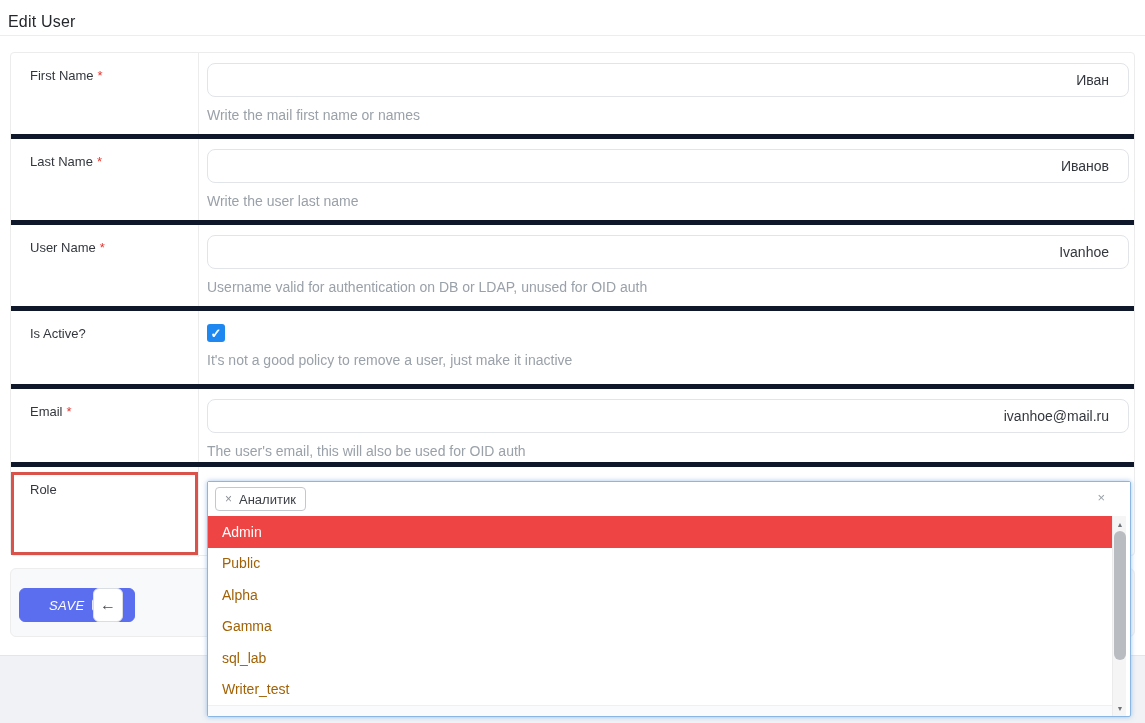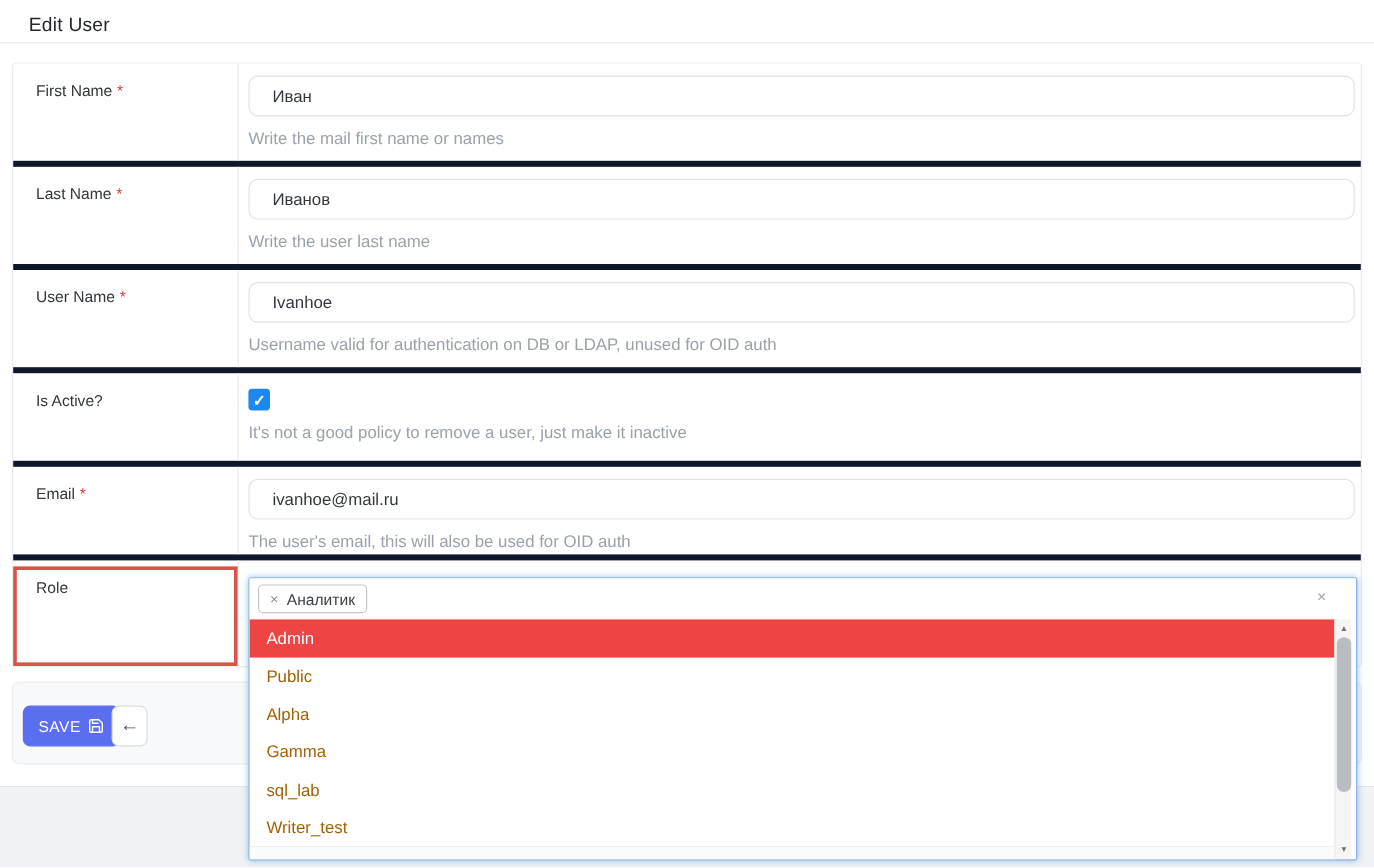--- a/index.html
+++ b/index.html
@@ -4,21 +4,21 @@
 <style>
   * { margin: 0; padding: 0; box-sizing: border-box; }
   html, body { background: #fff; }
   body { font-family: "Liberation Sans", sans-serif; }
   .stage {
     position: relative; width: 1145px; height: 723px;
     background: #ffffff; overflow: hidden;
   }
   
   .page-title {
-    position: absolute; left: 24px; top: 13px;
+    position: absolute; left: 8px; top: 13px;
     font-size: 16px; font-weight: 500; color: #24272b; letter-spacing: .2px;
   }
   .title-divider {
     position: absolute; left: 0; top: 35px; width: 1145px; height: 1px;
     background: #ebedef;
   }
   
   .form-table {
     position: absolute; left: 10px; top: 52px; width: 1125px; height: 504px;
     border: 1px solid #ececec; border-radius: 4px; background: #fff;
@@ -29,44 +29,46 @@
     width: 188px; flex: 0 0 188px; border-right: 1px solid #ececec;
     padding: 15px 8px 0 19px; font-size: 13px; color: #33373d;
   }
   .req { color: #e8352e; margin-left: 4px; font-size: 13px; }
   .content-cell { flex: 1; padding: 10px 5px 0 8px; }
   .text-input {
     display: block; width: 100%; height: 34px;
     border: 1px solid #e1e4e8; border-radius: 8px; background: #fff;
     padding: 0 19px; font-size: 14px; color: #33373d; outline: none;
     font-family: "Liberation Sans", sans-serif;
+    text-align: right;
   }
   .help-text { margin: 10px 0 0 0; font-size: 14px; color: #9aa1a9; }
   
   .checkbox {
     width: 18px; height: 18px; margin-top: 3px; border-radius: 3px;
     background: #1e87f0; color: #fff; font-size: 13px; font-weight: bold;
     display: flex; align-items: center; justify-content: center; cursor: pointer;
   }
   
   .role-highlight {
     position: absolute; left: 11px; top: 472px; width: 187px; height: 83px;
     border: 3px solid #d9534a; z-index: 5; pointer-events: none;
   }
   
   .footer-bar {
     position: absolute; left: 10px; top: 568px; width: 1125px; height: 69px;
     background: #f8f9fa; border: 1px solid #ededee; border-radius: 6px;
   }
   .save-button {
-    position: absolute; left: 8px; top: 19px; height: 34px; padding: 0 12px;
+    position: absolute; left: 8px; top: 19px; height: 34px; padding: 0 29px;
     background: #5c6ef0; border: 1px solid #5c6ef0; border-radius: 6px;
     color: #fff; font-size: 13px; letter-spacing: .4px;
     display: inline-flex; align-items: center; gap: 6px; cursor: pointer;
     font-family: "Liberation Sans", sans-serif;
+    font-style: italic;
   }
   .back-button {
     position: absolute; left: 82px; top: 19px; width: 30px; height: 34px;
     background: #fff; border: 1px solid #dadde2; border-radius: 6px;
     color: #4a4e54; font-size: 16px; display: inline-flex; align-items: center;
     justify-content: center; cursor: pointer;
   }
   .card-bottom-divider {
     position: absolute; left: 0; top: 655px; width: 1145px; height: 1px;
     background: #e3e6e9;

